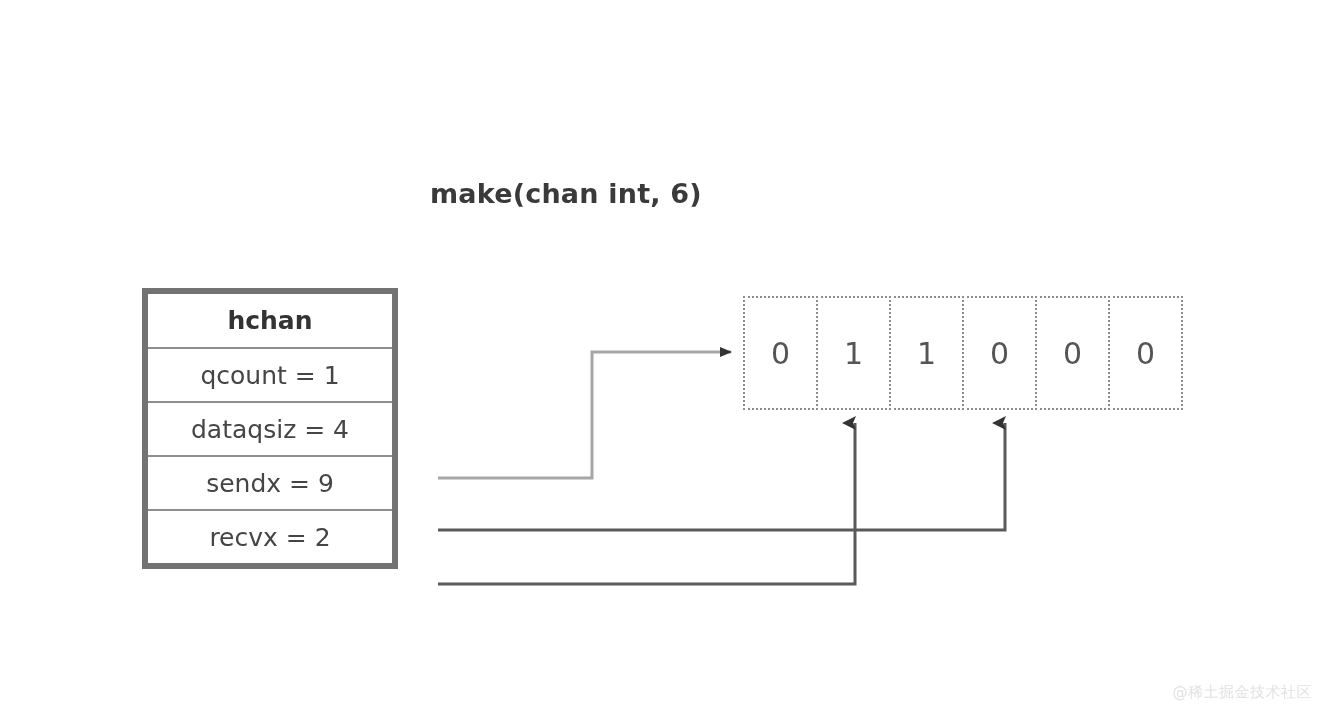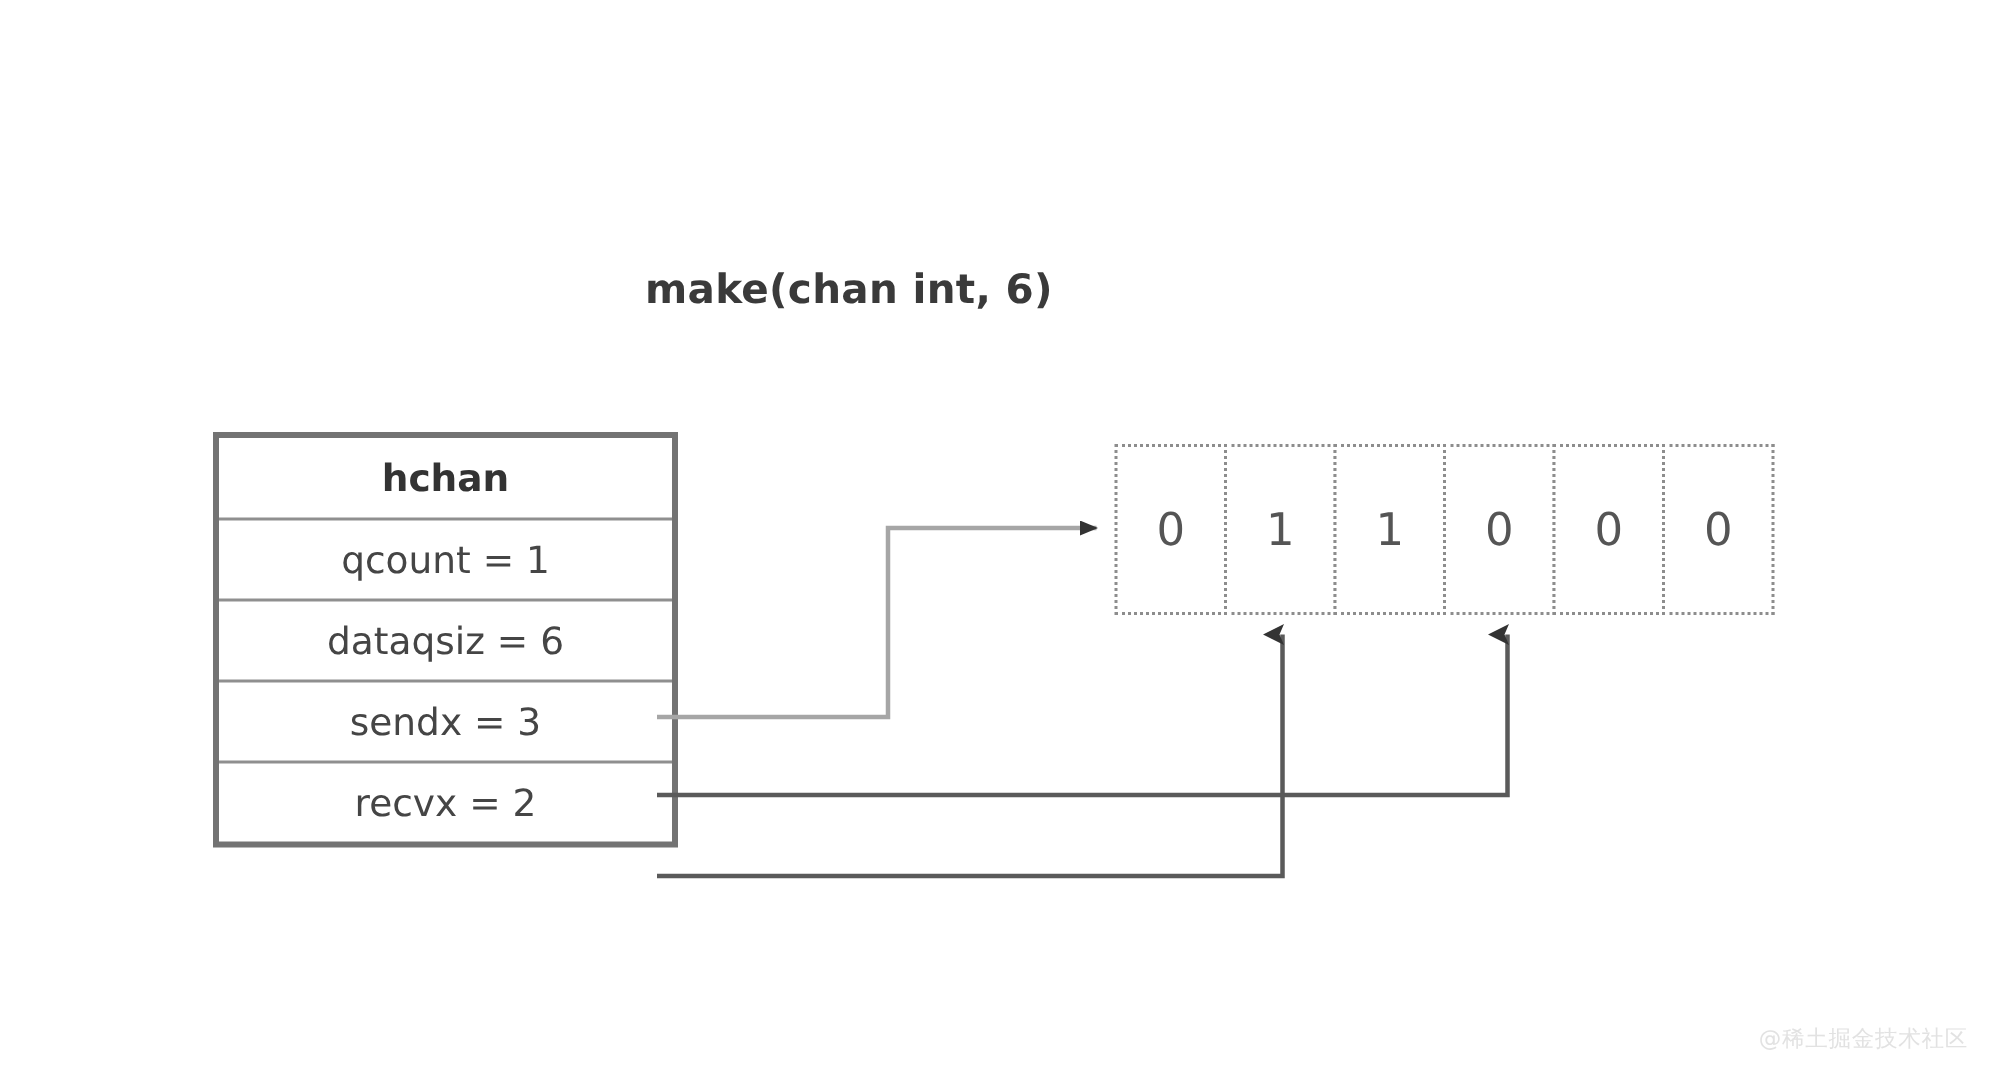--- a/index.html
+++ b/index.html
@@ -35,22 +35,22 @@
     color: #3a3a3a;
     letter-spacing: 0.2px;
     white-space: nowrap;
   }
 
   
   .hchan-table {
     position: absolute;
     left: 142px;
     top: 288px;
-    width: 310px;
-    border: 4px solid #737373;
+    width: 256px;
+    border: 6px solid #737373;
     box-sizing: border-box;
     background: #ffffff;
   }
   .hchan-row {
     height: 54px;
     line-height: 54px;
     text-align: center;
     font-size: 25px;
     color: #454545;
     border-top: 2px solid #8f8f8f;
@@ -114,22 +114,22 @@
 </head>
 <body>
 
 <div id="canvas">
 
   <div class="title">make(chan int, 6)</div>
 
   <div class="hchan-table">
     <div class="hchan-row header first">hchan</div>
     <div class="hchan-row">qcount = 1</div>
-    <div class="hchan-row">dataqsiz = 6</div>
-    <div class="hchan-row">sendx = 3</div>
+    <div class="hchan-row">dataqsiz = 4</div>
+    <div class="hchan-row">sendx = 9</div>
     <div class="hchan-row">recvx = 2</div>
   </div>
 
   <div class="buffer">
     <div class="buf-cell first">0</div>
     <div class="buf-cell">1</div>
     <div class="buf-cell">1</div>
     <div class="buf-cell">0</div>
     <div class="buf-cell">0</div>
     <div class="buf-cell">0</div>

